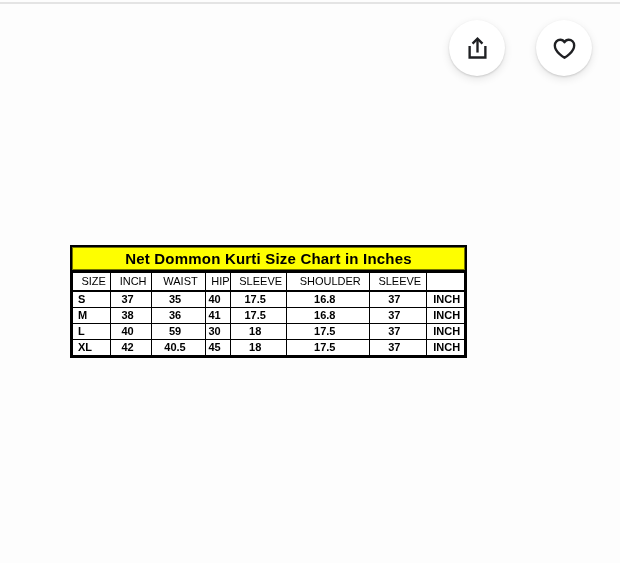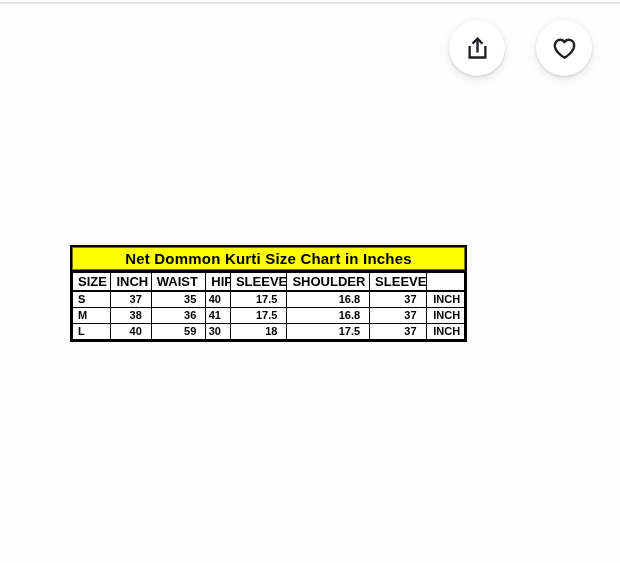--- a/index.html
+++ b/index.html
@@ -80,41 +80,41 @@
   .chart-table col.c2 { width: 10.3%; }
   .chart-table col.c3 { width: 13.9%; }
   .chart-table col.c4 { width: 6.3%;  }
   .chart-table col.c5 { width: 14.4%; }
   .chart-table col.c6 { width: 21.1%; }
   .chart-table col.c7 { width: 14.4%; }
   .chart-table col.c8 { width: 9.8%;  }
   .chart-table th {
     border: 1px solid #000000;
     border-bottom: 2px solid #000000;
-    font-size: 13px;
-    font-weight: bold;
-    text-align: left;
+    font-size: 11px;
+    font-weight: normal;
+    text-align: center;
     padding: 2px 1px 2px 5px;
     line-height: 13px;
     color: #000000;
     white-space: nowrap;
     overflow: hidden;
   }
   .chart-table td {
     border: 1px solid #000000;
     font-size: 11px;
     font-weight: bold;
     line-height: 13px;
     padding: 1px 2px;
     color: #000000;
     white-space: nowrap;
     overflow: hidden;
   }
   .chart-table td.c-size { text-align: left;  padding-left: 5px; }
-  .chart-table td.c-num  { text-align: right; padding-right: 9px; }
+  .chart-table td.c-num  { text-align: center; padding-right: 9px; }
   .chart-table td.c-unit { text-align: center;  padding-left: 5px; }
 </style>
 </head>
 <body>
 
 <div class="screen">
 
   <div class="top-divider"></div>
 
   <div class="action-buttons">
@@ -185,17 +185,27 @@
           <tr>
             <td class="c-size">L</td>
             <td class="c-num">40</td>
             <td class="c-num">59</td>
             <td class="c-num">30</td>
             <td class="c-num">18</td>
             <td class="c-num">17.5</td>
             <td class="c-num">37</td>
             <td class="c-unit">INCH</td>
           </tr>
+          <tr>
+            <td class="c-size">XL</td>
+            <td class="c-num">42</td>
+            <td class="c-num">40.5</td>
+            <td class="c-num">45</td>
+            <td class="c-num">18</td>
+            <td class="c-num">17.5</td>
+            <td class="c-num">37</td>
+            <td class="c-unit">INCH</td>
+          </tr>
         </tbody>
     </table>
   </div>
 
 </div>
 
 </body></html>

